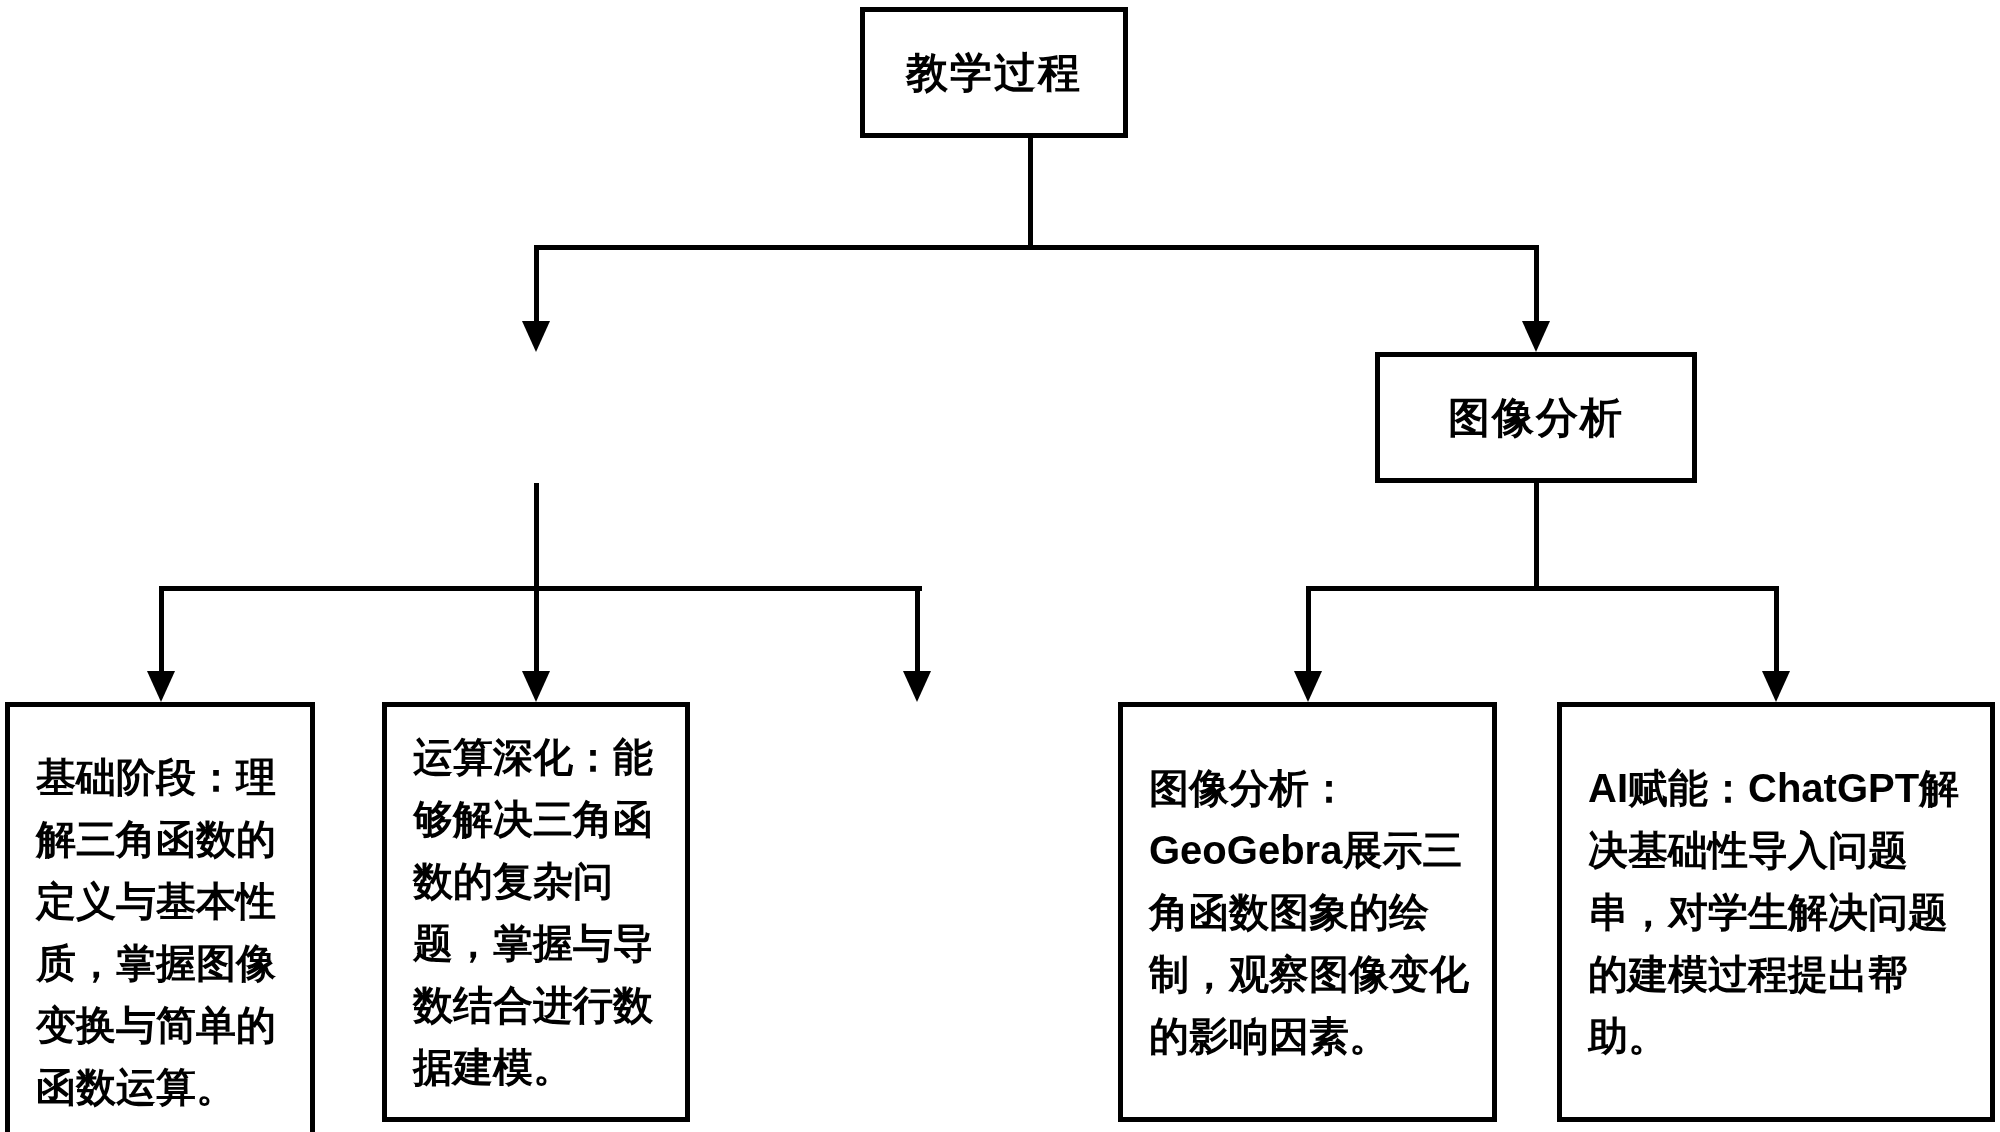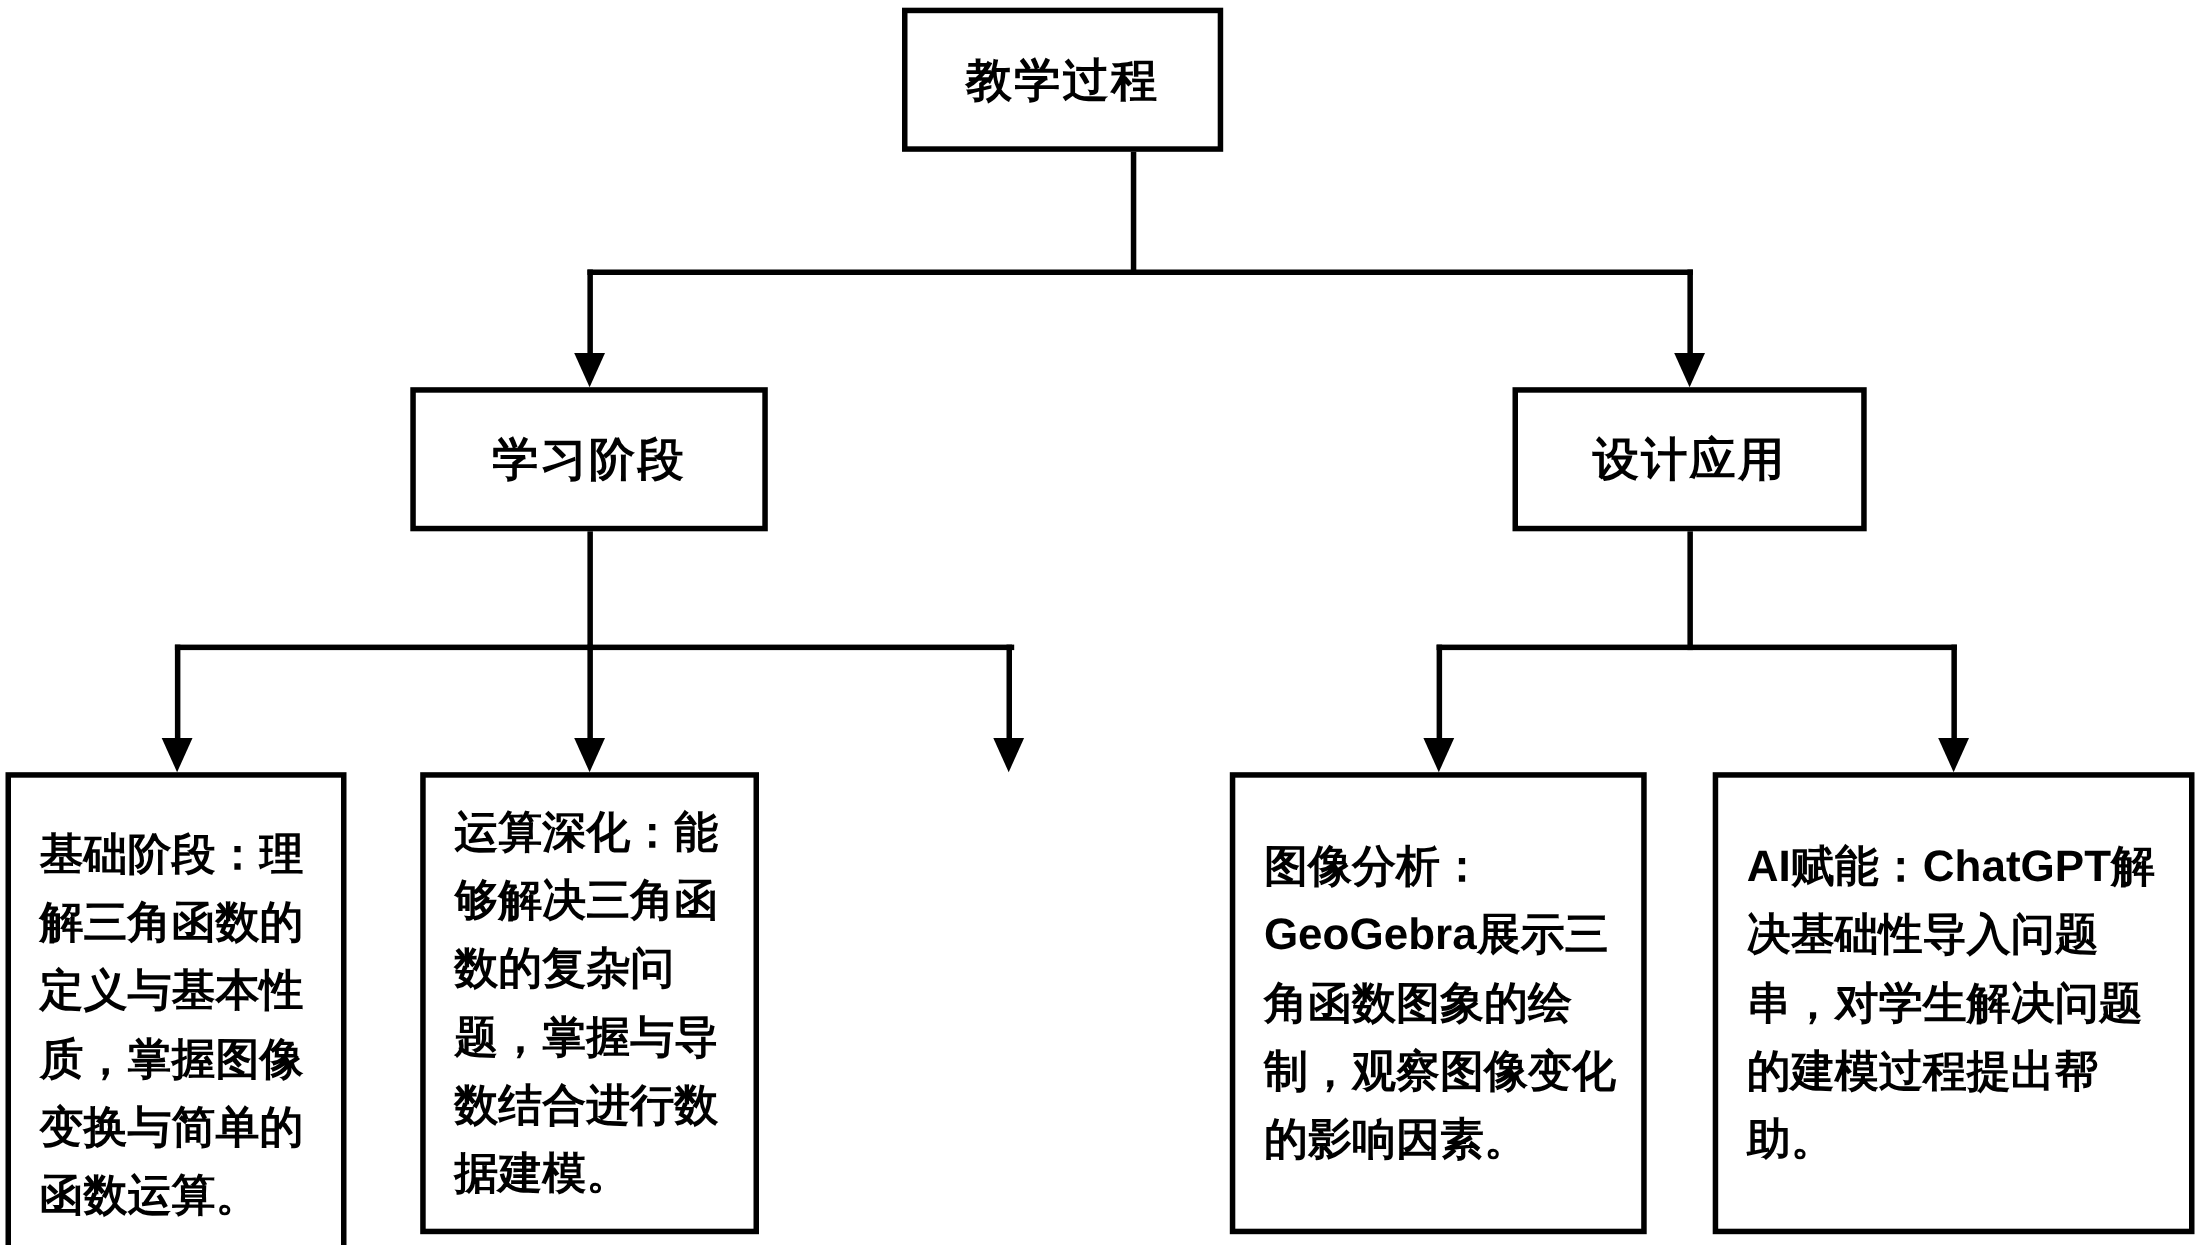--- a/index.html
+++ b/index.html
@@ -39,21 +39,21 @@
   .arrow {
     position: absolute;
     width: 0;
     height: 0;
     border-left: 14px solid transparent;
     border-right: 14px solid transparent;
     border-top: 31px solid #000000;
   }
 
   
-  #node-root      { left: 820px;  top: 7px;   width: 292px; height: 131px; }
+  #node-root      { left: 860px;  top: 7px;   width: 268px; height: 131px; }
   #node-learning  { left: 373px;  top: 352px; width: 325px; height: 131px; }
   #node-teaching  { left: 1375px; top: 352px; width: 322px; height: 131px; }
   #leaf-1 { left: 5px;    top: 702px; width: 310px; height: 460px; }
   #leaf-2 { left: 382px;  top: 702px; width: 308px; height: 420px; }
   #leaf-3 { left: 755px;  top: 702px; width: 323px; height: 420px; }
   #leaf-4 { left: 1118px; top: 702px; width: 379px; height: 420px; }
   #leaf-5 { left: 1557px; top: 702px; width: 438px; height: 420px; }
 
   
   #c-root-stem   { left: 1028px; top: 138px; width: 5px;    height: 111px; }
@@ -83,26 +83,23 @@
 </style>
 </head>
 <body>
 
 <div class="canvas">
 
   <div class="box node" id="node-root">
     <span>教学过程</span>
   </div>
 
-  <div class="box node" id="node-learning">
-    <span>学习阶段</span>
-  </div>
 
   <div class="box node" id="node-teaching">
-    <span>设计应用</span>
+    <span>图像分析</span>
   </div>
 
   <div class="box leaf" id="leaf-1">
     <span>基础阶段：理解三角函数的定义与基本性质，掌握图像变换与简单的函数运算。</span>
   </div>
 
   <div class="box leaf" id="leaf-2">
     <span>运算深化：能够解决三角函数的复杂问题，掌握与导数结合进行数据建模。</span>
   </div>
 

